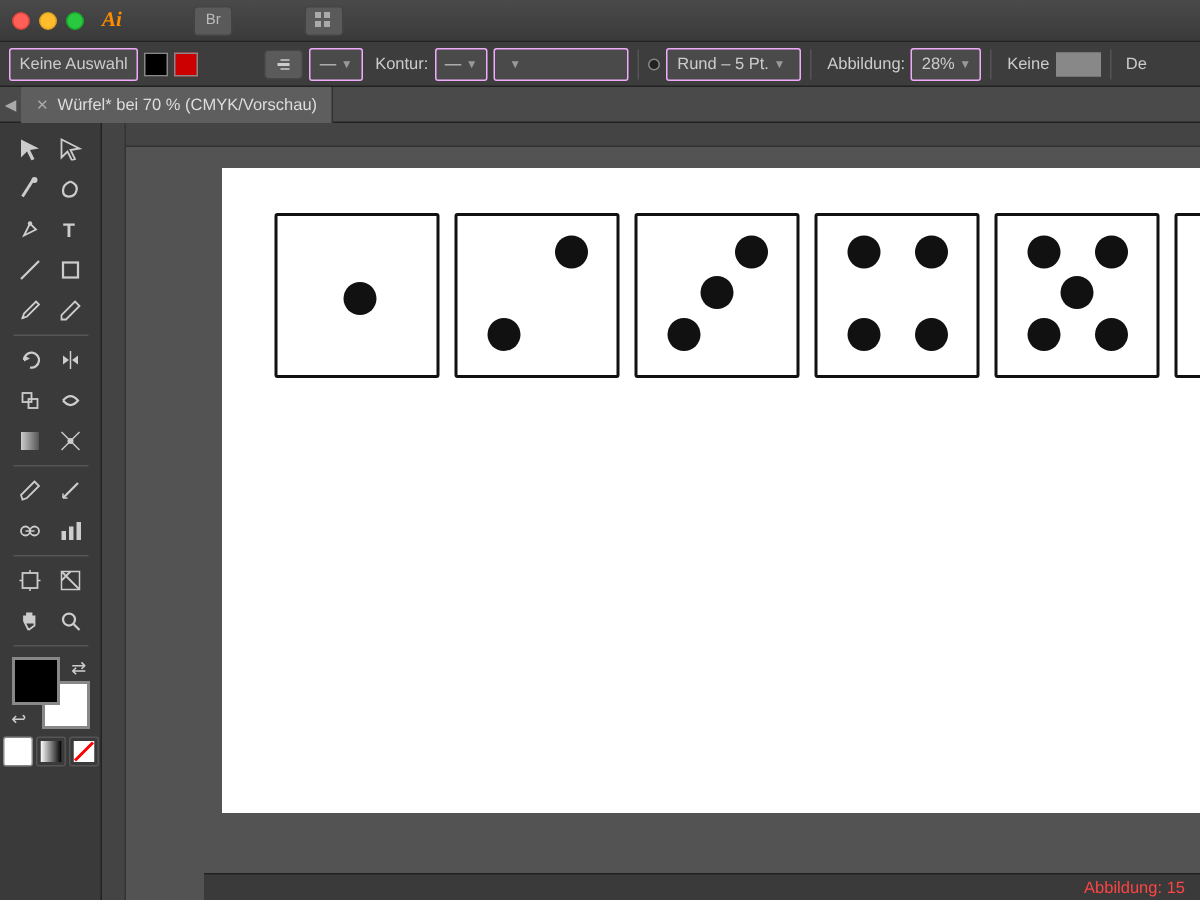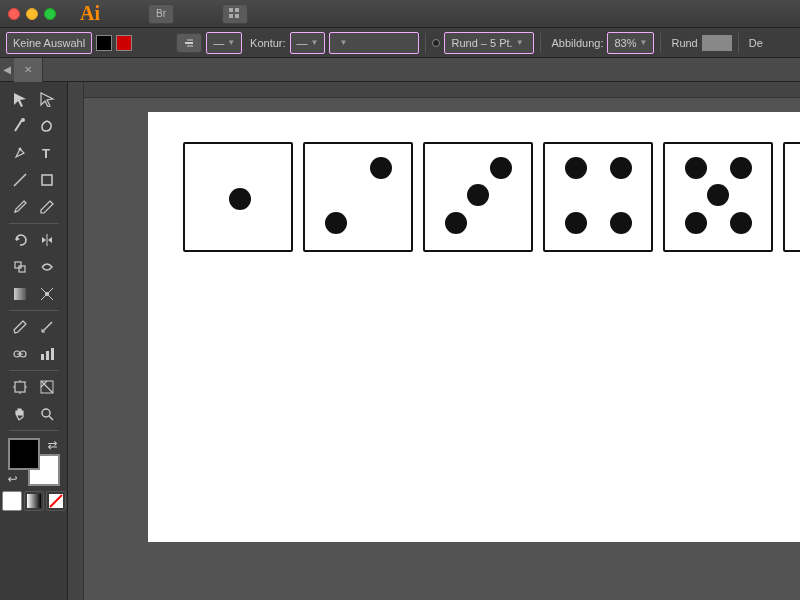--- a/index.html
+++ b/index.html
@@ -14,22 +14,22 @@
       padding: 0 8px;
       gap: 8px;
       border-bottom: 1px solid #222;
     }
     .traffic-lights { display: flex; gap: 6px; align-items: center; }
     .tl { width: 12px; height: 12px; border-radius: 50%; }
     .tl-red { background: #ff5f57; border: 1px solid #e0443e; }
     .tl-yellow { background: #ffbd2e; border: 1px solid #dea123; }
     .tl-green { background: #28c840; border: 1px solid #1aab29; }
     .app-icon {
-      font-size: 20px; font-weight: bold; color: #ff8c00;
-      font-family: 'Georgia', serif; margin-left: 16px;
+      font-size: 14px; font-weight: bold; color: #ff8c00;
+      font-family: 'Georgia', serif; margin-left: 4px; font-style: italic;
     }
     .title-btn {
       width: 26px; height: 20px; background: #5a5a5a; border: 1px solid #444;
       border-radius: 3px; display: flex; align-items: center; justify-content: center;
       color: #bbb; font-size: 10px; cursor: pointer; margin-left: 40px;
     }
     .title-spacer { flex: 1; }
 
     
     #toolbar {
@@ -239,34 +239,35 @@
   </div>
   <div class="toolbar-divider"></div>
   <div class="toolbar-dot"></div>
   <div class="toolbar-item wide">
     <span>Rund – 5 Pt.</span>
     <span class="arrow">▼</span>
   </div>
   <div class="toolbar-divider"></div>
   <span class="kontur-label">Abbildung:</span>
   <div class="toolbar-item">
-    <span>83%</span>
+    <span>28%</span>
     <span class="arrow">▼</span>
   </div>
   <div class="toolbar-divider"></div>
-  <span class="kontur-label">Rund</span>
+  <span class="kontur-label">Keine</span>
   <div class="toolbar-swatch" style="width:30px;height:16px;background:#888;"></div>
   <div class="toolbar-divider"></div>
   <span class="kontur-label">De</span>
 </div>
 
 <div id="tabbar">
   <div class="tab-arrow">◀</div>
   <div class="tab">
     <span class="tab-close">✕</span>
+    <span>Würfel* bei 70 % (CMYK/Vorschau)</span>
   </div>
 </div>
 
 <div id="main">
 
   <div id="left-toolbar">
     <div class="lt-row">
       <div class="lt-btn">
         <svg width="16" height="16">
             <polygon points="2,2 2,14 6,10 9,16 11,15 8,9 14,8" fill="#ccc"></polygon>
@@ -513,14 +514,17 @@
         
         
         
         
         
         
       </div>
 
     </div>
 
+    <div id="statusbar">
+      <span class="status-text">Abbildung: 15</span>
+    </div>
   </div>
 </div>
 
 </body></html>

